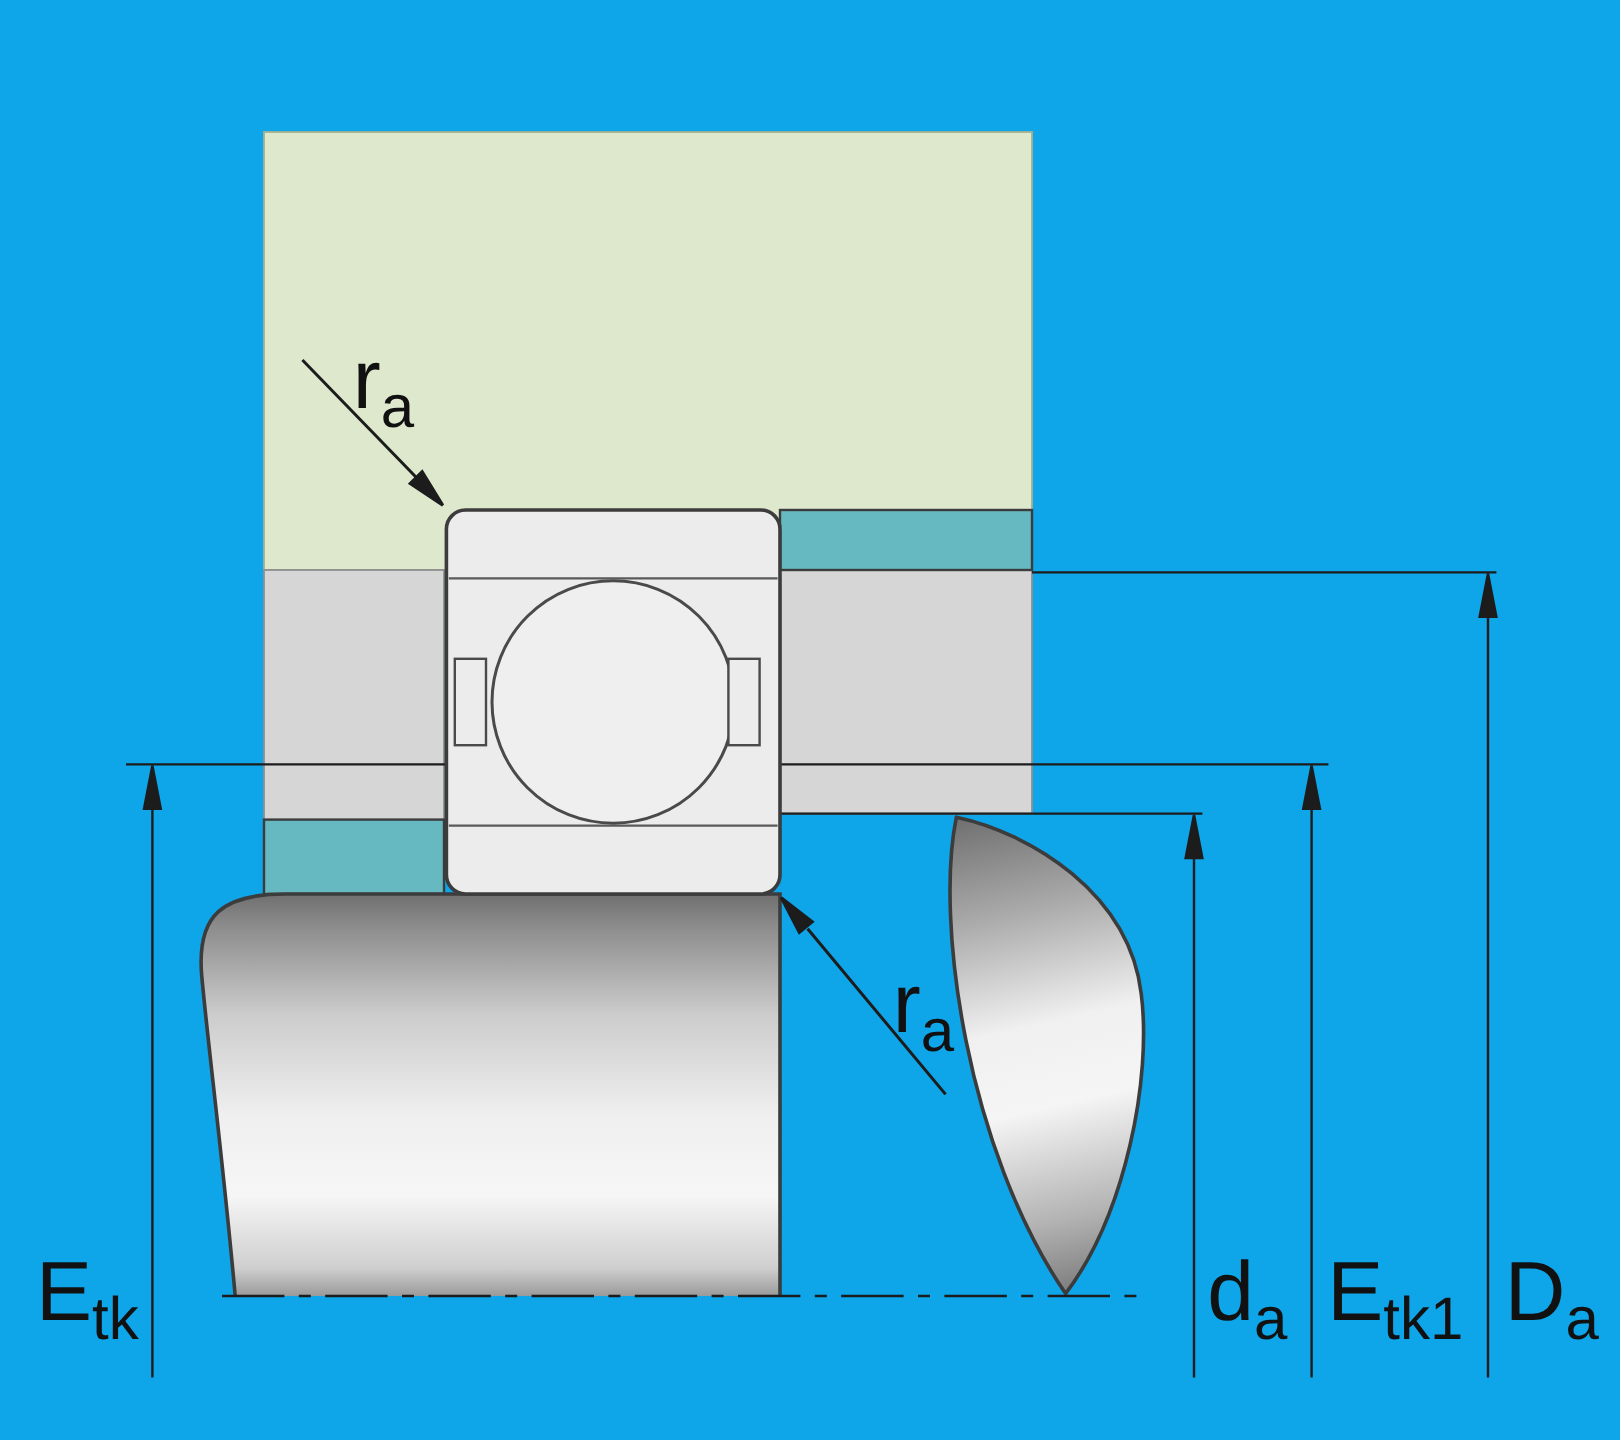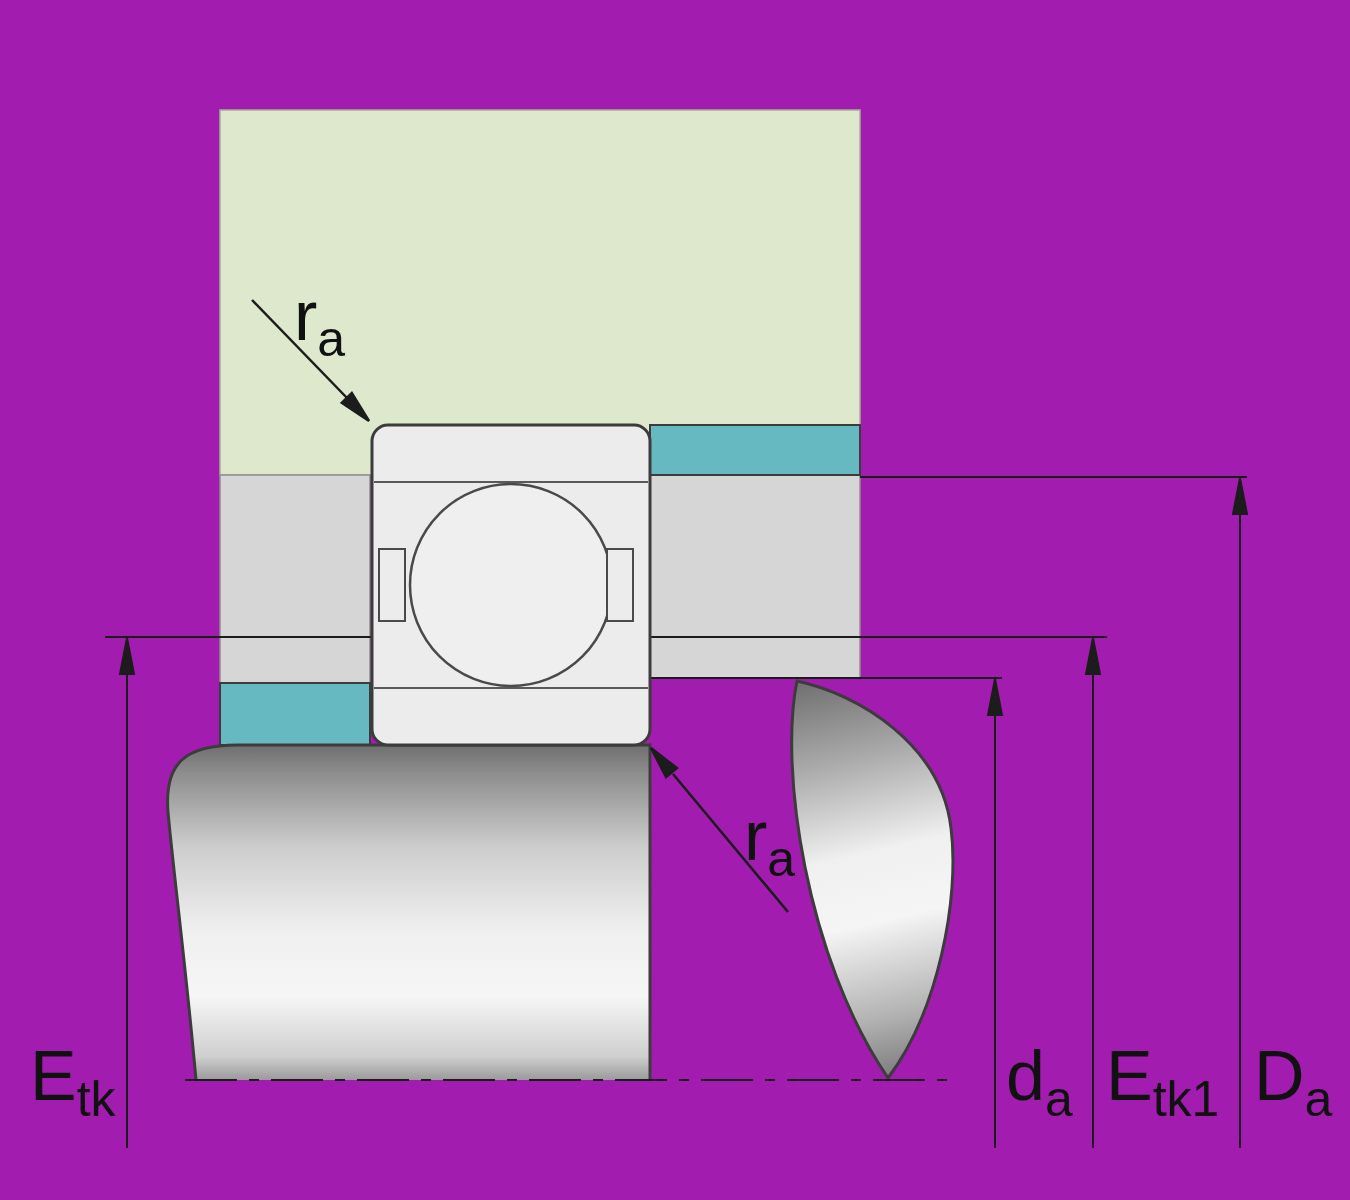--- a/index.html
+++ b/index.html
@@ -1,19 +1,19 @@
 <!DOCTYPE html>
 <html><head>
 <meta charset="utf-8">
 <style>
   html,body{margin:0;padding:0;background:#ffffff;}
   .canvas{
     position:relative;
     width:1350px;height:1200px;
-    background:#a21caf;
+    background:#0ea5e9;
     overflow:hidden;
     font-family:"Liberation Sans","DejaVu Sans",sans-serif;
   }
   svg{display:block;}
   text{font-family:"Liberation Sans","DejaVu Sans",sans-serif;fill:#111111;}
   .lbl{font-size:70px;}
   .sub{font-size:50px;}
 </style>
 </head>
 <body>

